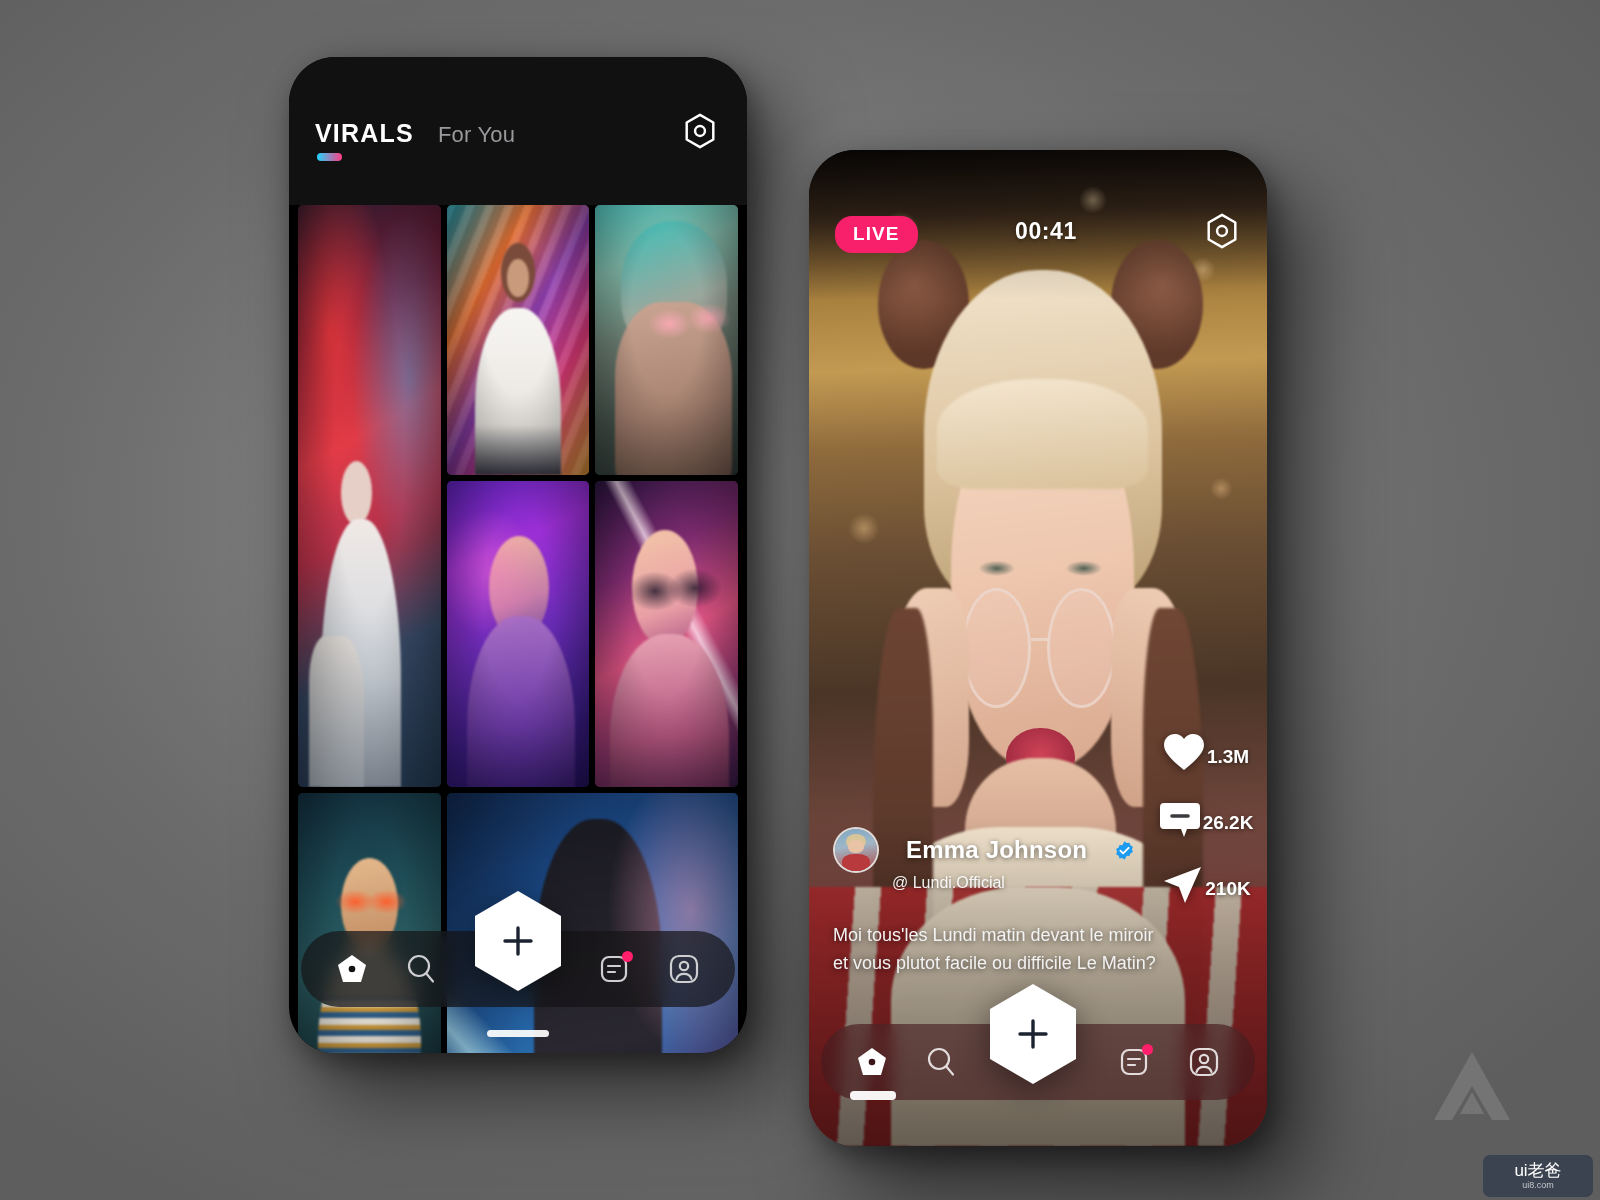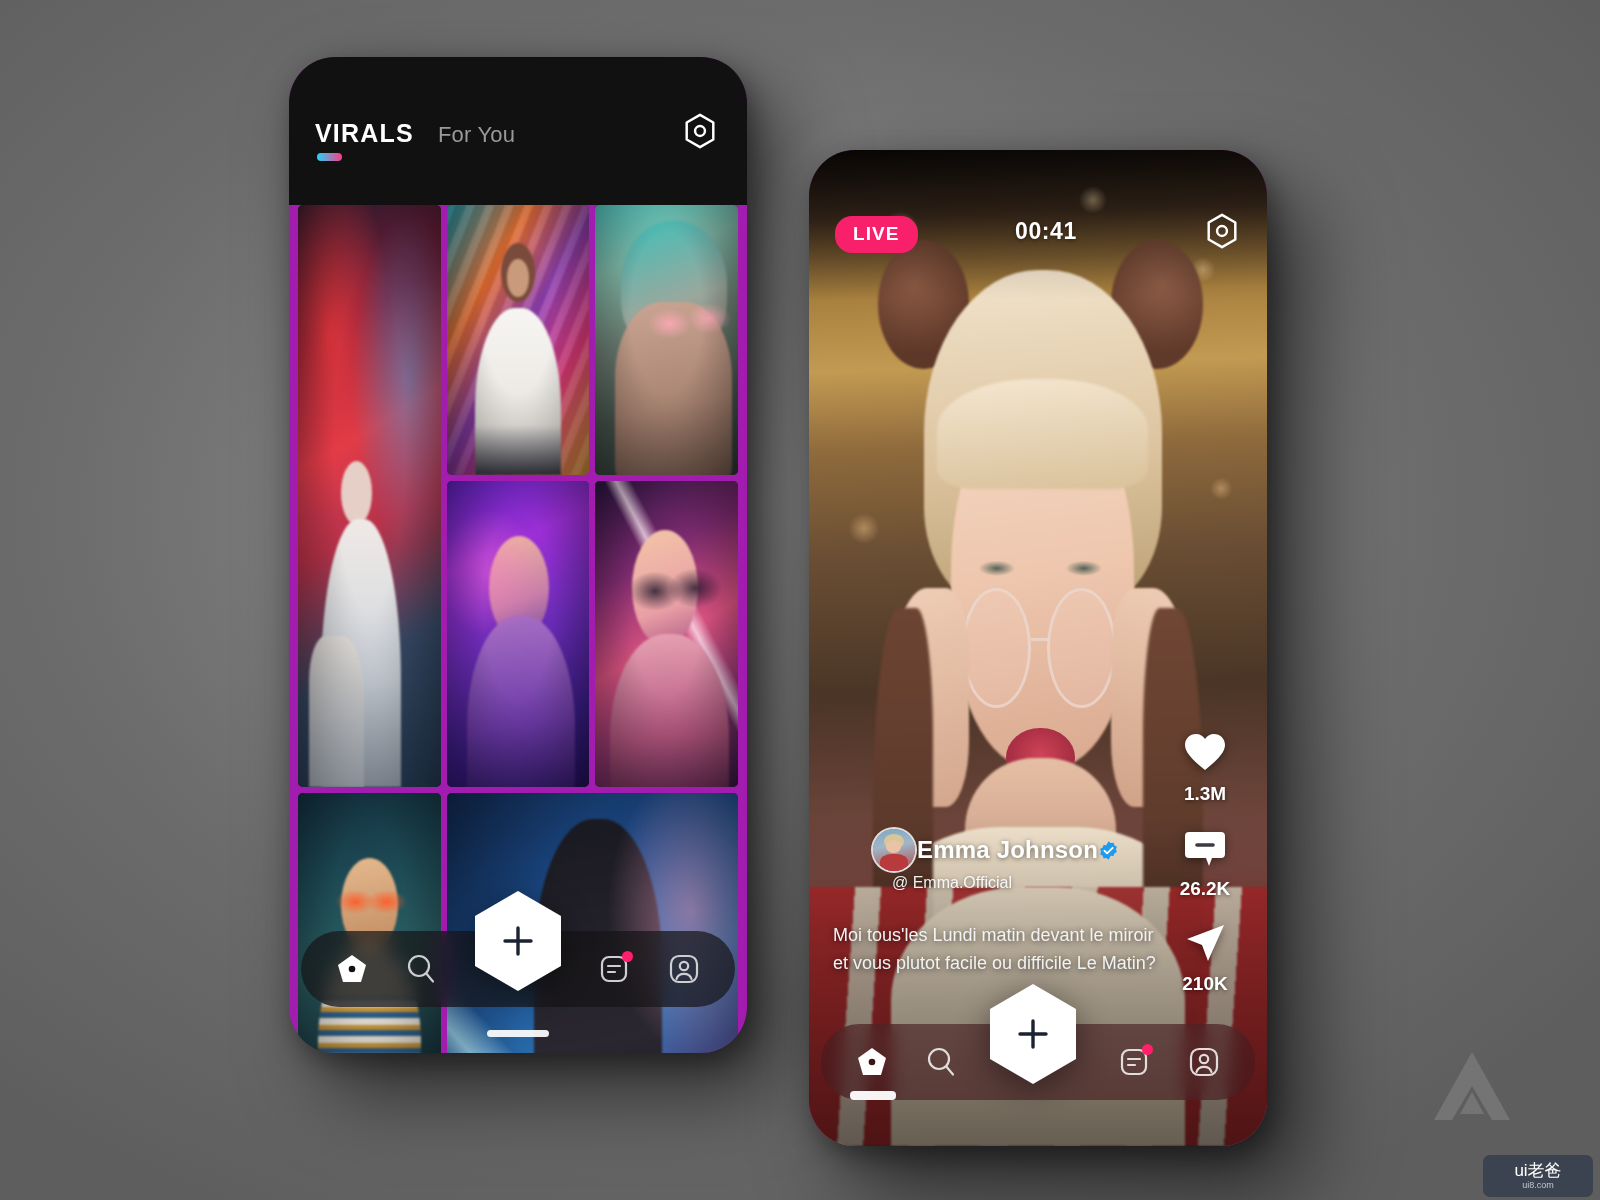--- a/index.html
+++ b/index.html
@@ -7,21 +7,21 @@
   body {
     font-family:"Liberation Sans", sans-serif;
     background:
       radial-gradient(ellipse 1100px 800px at 46% 42%, #8d8d8d 0%, #7d7d7d 35%, #6c6c6c 62%, #5e5e5e 100%);
     position:relative;
   }
 
   
   .phone {
     position:absolute;
-    background:#a21caf;
+    background:#000000;
     overflow:hidden;
   }
   #phone-left {
     left:289px; top:57px; width:458px; height:996px;
     border-radius:46px;
     box-shadow: 34px 40px 80px rgba(0,0,0,.55), 6px 10px 28px rgba(0,0,0,.4);
   }
   #phone-right {
     left:809px; top:150px; width:458px; height:996px;
     border-radius:46px;
@@ -135,31 +135,31 @@
   .r-hex {
     position:absolute; right:26px; top:62px; width:38px; height:38px; z-index:10;
   }
   .r-hex svg { width:100%; height:100%; }
 
   
   .rail {
     position:absolute; right:24px; top:580px; width:76px; z-index:12;
     display:flex; flex-direction:column; align-items:center; gap:0;
   }
-  .rail-item { display:flex; flex-direction:column; align-items:center; margin-bottom:20px; }
+  .rail-item { display:flex; align-items:center; margin-bottom:20px; }
   .rail-ic { width:46px; height:46px; }
   .rail-ic svg { width:100%; height:100%; display:block; filter:drop-shadow(0 2px 5px rgba(0,0,0,.45)); }
   .rail-count {
     margin-top:7px; color:#fff; font-size:19px; font-weight:bold;
     text-shadow:0 1px 4px rgba(0,0,0,.55);
   }
 
   
   .user-block { position:absolute; left:24px; right:110px; bottom:168px; z-index:12; }
-  .user-row { display:flex; align-items:center; gap:0;justify-content:center; }
+  .user-row { display:flex; align-items:center; gap:27px; }
   .avatar {
     width:46px; height:46px; border-radius:50%;
     border:2px solid rgba(255,255,255,.75);
     overflow:hidden; position:relative; flex:none;
     background:#8a7a72;
   }
   .uname {
     color:#fff; font-size:24px; font-weight:bold; letter-spacing:.2px;
     text-shadow:0 1px 5px rgba(0,0,0,.55);
   }
@@ -419,21 +419,21 @@
         <div style="position:absolute; left:16%; top:58%; width:68%; height:46%; border-radius:40% 40% 0 0; background:#b93a3c;"></div>
       </div>
       <span class="uname">Emma Johnson</span>
       <span class="verified">
         <svg viewBox="0 0 24 24">
           <path d="M12 1.3 l2.5 2.1 3.2-.4 1 3.1 2.9 1.5-1.1 3.1 1.1 3.1-2.9 1.5-1 3.1-3.2-.4L12 22.7 9.5 20.6l-3.2.4-1-3.1-2.9-1.5 1.1-3.1-1.1-3.1 2.9-1.5 1-3.1 3.2.4Z" fill="#1d9bf0"></path>
           <path d="M7.3 12.2 l3.1 3.1 6.3-6.4" fill="none" stroke="#ffffff" stroke-width="2.1" stroke-linecap="round" stroke-linejoin="round"></path>
         </svg>
       </span>
     </div>
-    <div class="handle">@ Emma.Official</div>
+    <div class="handle">@ Lundi.Official</div>
     <div class="caption">Moi tous'les Lundi matin devant le miroir et vous plutot facile ou difficile Le Matin?</div>
   </div>
 
   <div class="navbar" style="bottom:46px; background:rgba(70,28,30,.62);">
     <div class="nav-ic">
       <svg viewBox="0 0 34 34">
         <path d="M17 3 L31 13 L26 30 L8 30 L3 13 Z" fill="#ffffff"></path>
         <circle cx="17" cy="17" r="3.3" fill="#3a1518"></circle>
       </svg>
     </div>

